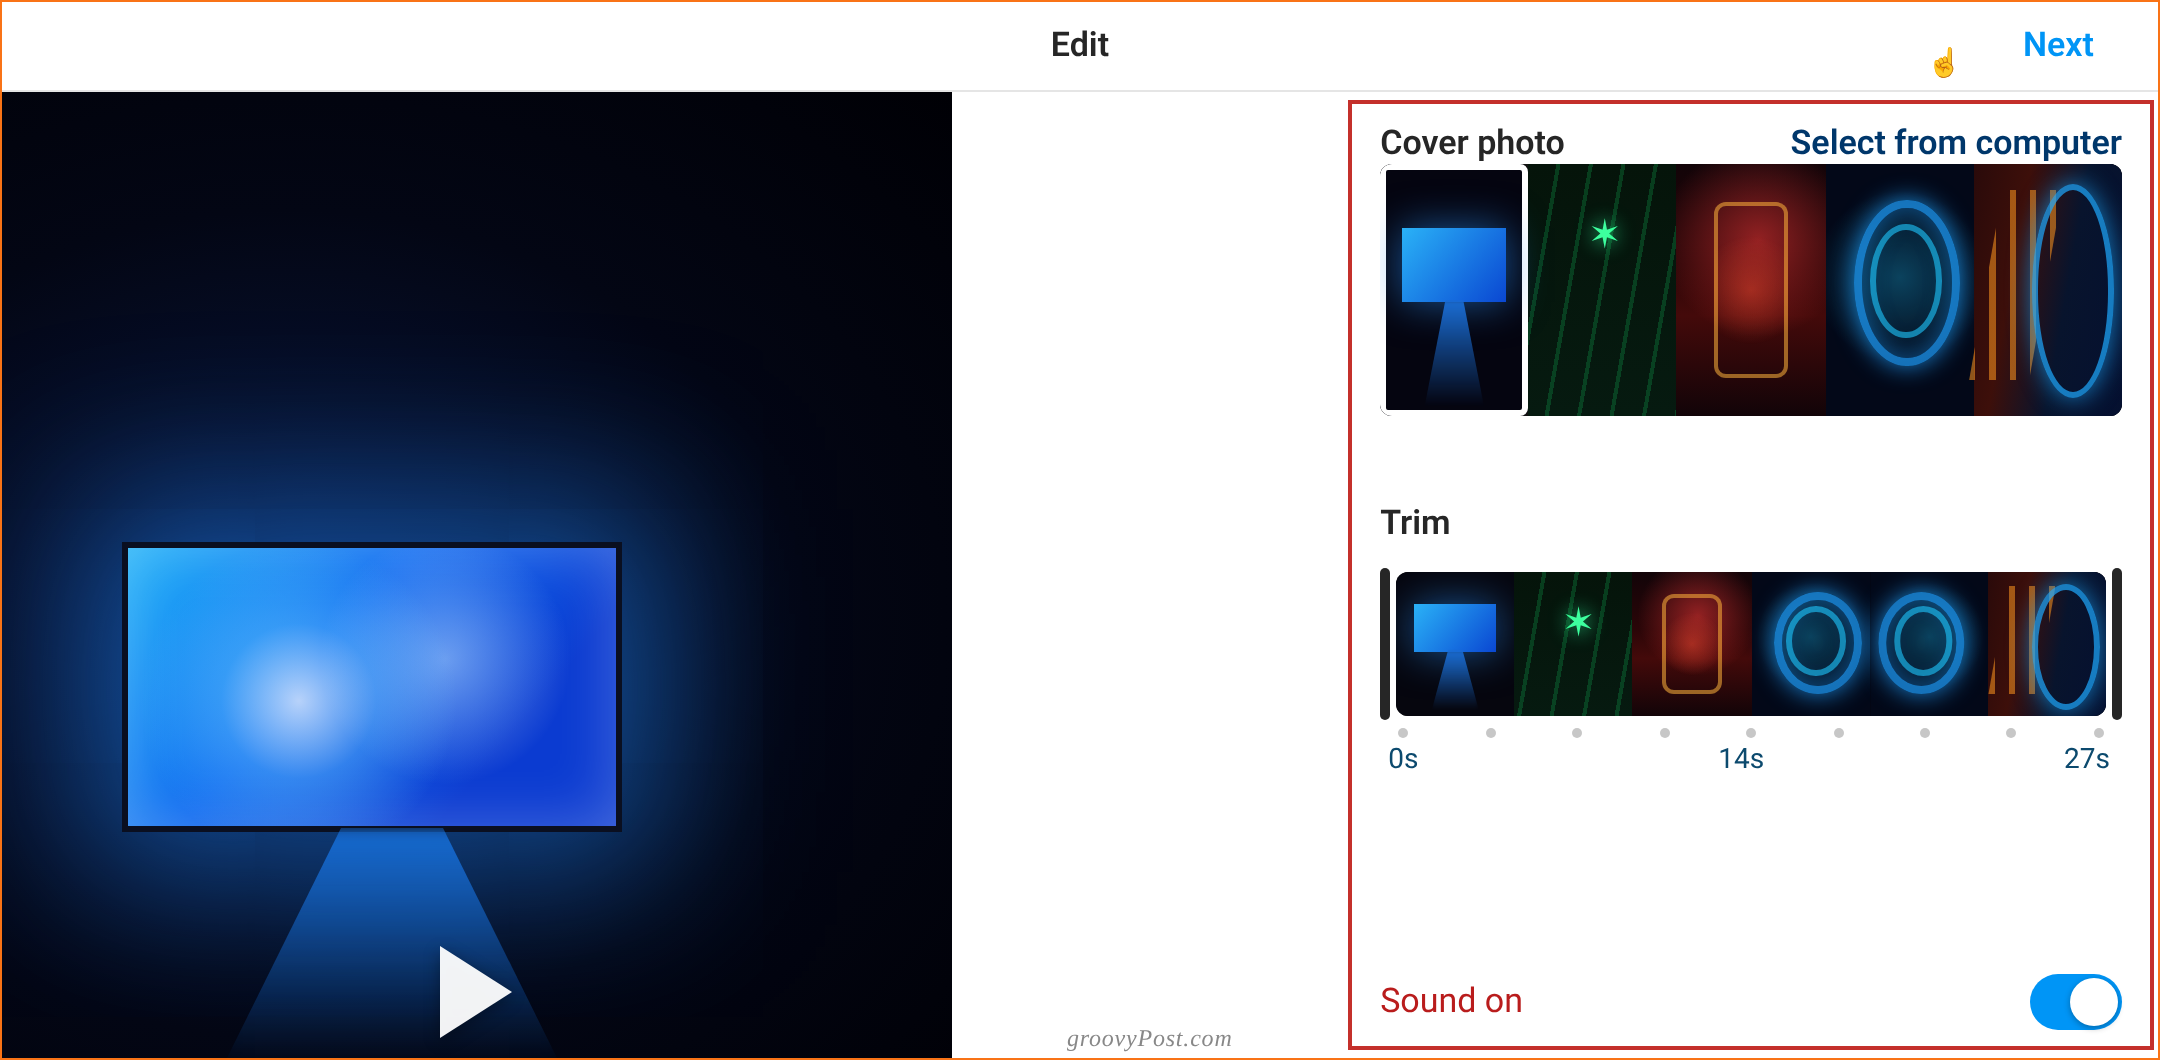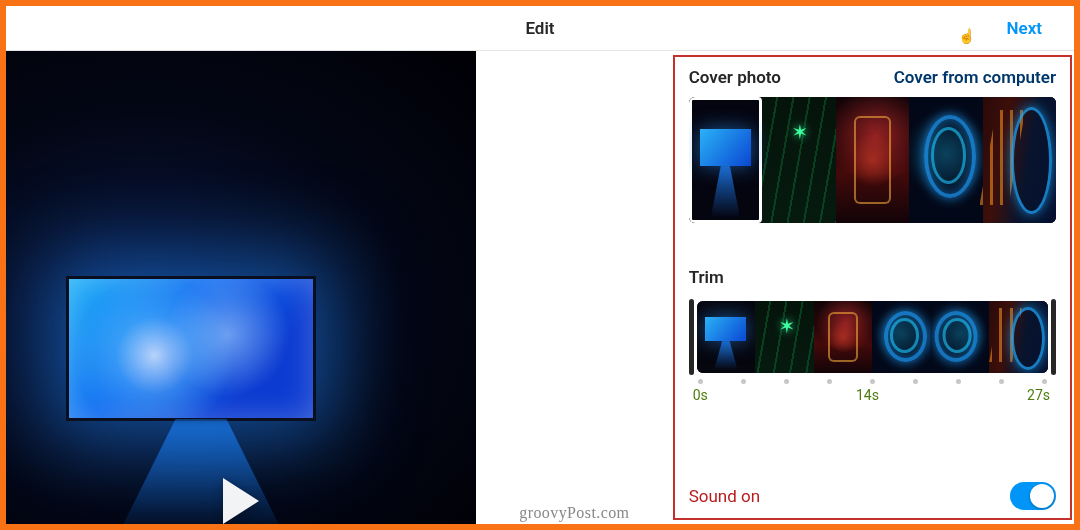--- a/index.html
+++ b/index.html
@@ -1,18 +1,18 @@
 <!DOCTYPE html>
 <html><head>
   <meta charset="utf-8">
   <style>
     * { margin: 0; padding: 0; box-sizing: border-box; }
     body { font-family: -apple-system, BlinkMacSystemFont, "Segoe UI", Roboto, Helvetica, Arial, sans-serif; background: #fff; width: 1080px; height: 530px; overflow: hidden; }
 
-    .wrapper { width: 1080px; height: 530px; border: 6px solid #f97316; position: relative; }
+    .wrapper { width: 1080px; height: 530px; border: 1px solid #f97316; position: relative; }
 
     
     .header { height: 45px; border-bottom: 1px solid #e5e5e5; display: flex; align-items: center; justify-content: center; position: relative; background: #fff; }
     .header-title { font-size: 17px; font-weight: 600; color: #262626; }
     .header-next { position: absolute; right: 32px; color: #0095f6; font-weight: 600; font-size: 17px; cursor: pointer; }
 
     .body { display: flex; height: calc(100% - 45px); }
 
     
     .preview { width: 476px; height: 100%; background: #000; position: relative; overflow: hidden; }
@@ -31,26 +31,26 @@
       position: absolute; left: 110px; top: 368px; width: 170px; height: 120px;
       background: linear-gradient(#1873e0, transparent);
       clip-path: polygon(35% 0, 65% 0, 100% 100%, 0 100%);
       filter: blur(4px); opacity: 0.85;
     }
     .play-btn { position: absolute; left: 50%; top: 450px; transform: translate(-50%, -50%); display: flex; align-items: center; cursor: pointer; }
     .play-tri { width: 0; height: 0; border-left: 36px solid rgba(255,255,255,0.95); border-top: 23px solid transparent; border-bottom: 23px solid transparent; filter: drop-shadow(0 2px 4px rgba(0,0,0,0.4)); }
 
     
     .spacer { width: 199px; background: #fff; position: relative; }
-    .watermark { position: absolute; bottom: 2px; left: 50%; transform: translateX(-50%); color: #888; font-family: "Segoe Script", cursive; font-size: 16px; letter-spacing: .4px; }
+    .watermark { position: absolute; bottom: 2px; left: 50%; transform: translateX(-50%); color: #888; font-family: "Segoe Script", cursive; font-size: 12px; letter-spacing: .4px; font-style: italic; }
 
     
     .sidebar { width: 404px; border: 2px solid #c4302b; padding: 10px 14px 8px 14px; margin: 4px 2px 4px 0; background: #fff; display: flex; flex-direction: column; }
     .section-label { font-size: 17px; font-weight: 600; color: #262626; }
-    .cover-head { display: flex; justify-content: space-between; align-items: center; margin-bottom: 10px; }
+    .cover-head { display: flex; justify-content: space-between; align-items: center; }
     .select-link { color: #00376b; font-weight: 600; font-size: 17px; cursor: pointer; position: relative; }
     .cursor-icon { position: absolute; right: 98px; top: 22px; font-size: 14px; color: #111; pointer-events:none;}
 
     .cover-strip { display: flex; height: 126px; border-radius: 6px; overflow: hidden; background: #111; }
     .cover-frame { flex: 1; position: relative; background: #050510; }
     .cover-frame.selected { outline: 3px solid #fff; outline-offset: -3px; border-radius: 4px; z-index: 2; }
     .thumb-screen { position: absolute; left: 15%; top: 25%; width: 70%; height: 30%; background: linear-gradient(130deg, #2ab2f7, #0a47d2); box-shadow: 0 0 20px rgba(40,140,240,0.6); }
     .thumb-beam { position: absolute; left: 30%; top: 54%; width: 40%; height: 42%; background: linear-gradient(#1a6bd0, transparent); clip-path: polygon(35% 0, 65% 0, 100% 100%, 0 100%); filter: blur(1px);}
     .neon-red { position:absolute; inset:0; background: radial-gradient(circle at 55% 30%, rgba(255,60,60,.5) 0%, transparent 50%), linear-gradient(#120408,#2b0608 40%,#440a0a 60%,#120408); }
     .neon-red::after { content:""; position:absolute; inset:15% 25%; border:2px solid rgba(255,180,60,.55); border-radius:6px; background: radial-gradient(circle at 50% 50%, rgba(255,80,50,.4), transparent 60%); }
@@ -66,21 +66,21 @@
 
     .trim-section { margin-top: 44px; }
     .trim-bar { margin-top: 14px; position: relative; height: 72px; }
     .trim-strip { display: flex; height: 72px; border-radius: 6px; overflow: hidden; margin: 0 8px; background: #111; }
     .trim-frame { flex: 1; position: relative; background:#06060e; }
     .trim-handle { position: absolute; top: -2px; width: 5px; height: 76px; background: #262626; border-radius: 3px; cursor: ew-resize; }
     .trim-handle.left { left: 0px; }
     .trim-handle.right { right: 0px; }
     .tick-row { display: flex; justify-content: space-between; margin: 6px 9px 0 9px; }
     .tick { width: 5px; height: 5px; border-radius: 50%; background: #c7c7c7; }
-    .time-row { display: flex; justify-content: space-between; margin: 3px 6px 0 4px; font-size: 14px; color: #4d7c0f; }
+    .time-row { display: flex; justify-content: space-between; margin: 3px 6px 0 4px; font-size: 14px; color: #0c4a6e; }
 
     .sound-row { margin-top: auto; display: flex; justify-content: space-between; align-items: center; padding-top: 14px; }
     .sound-label { font-size: 17px; color: #b91c1c; }
     .toggle { width: 46px; height: 28px; border-radius: 14px; background: #0095f6; position: relative; cursor: pointer; }
     .toggle-knob { position: absolute; right: 2px; top: 2px; width: 24px; height: 24px; background: #fff; border-radius: 50%; box-shadow: 0 1px 3px rgba(0,0,0,.3); }
   </style>
 </head>
 <body>
 
 <div class="wrapper">
@@ -103,21 +103,21 @@
     </div>
 
     <div class="spacer">
       <div class="watermark">groovyPost.com</div>
     </div>
 
     <div class="sidebar">
 
       <div class="cover-head">
         <span class="section-label">Cover photo</span>
-        <span class="select-link">Cover from computer</span>
+        <span class="select-link">Select from computer</span>
       </div>
       <span class="cursor-icon">☝</span>
 
       <div class="cover-strip">
         <div class="cover-frame selected">
           <div class="thumb-screen"></div>
             <div class="thumb-beam"></div>
         </div>
         <div class="cover-frame">
             <div class="neon-green"></div>

